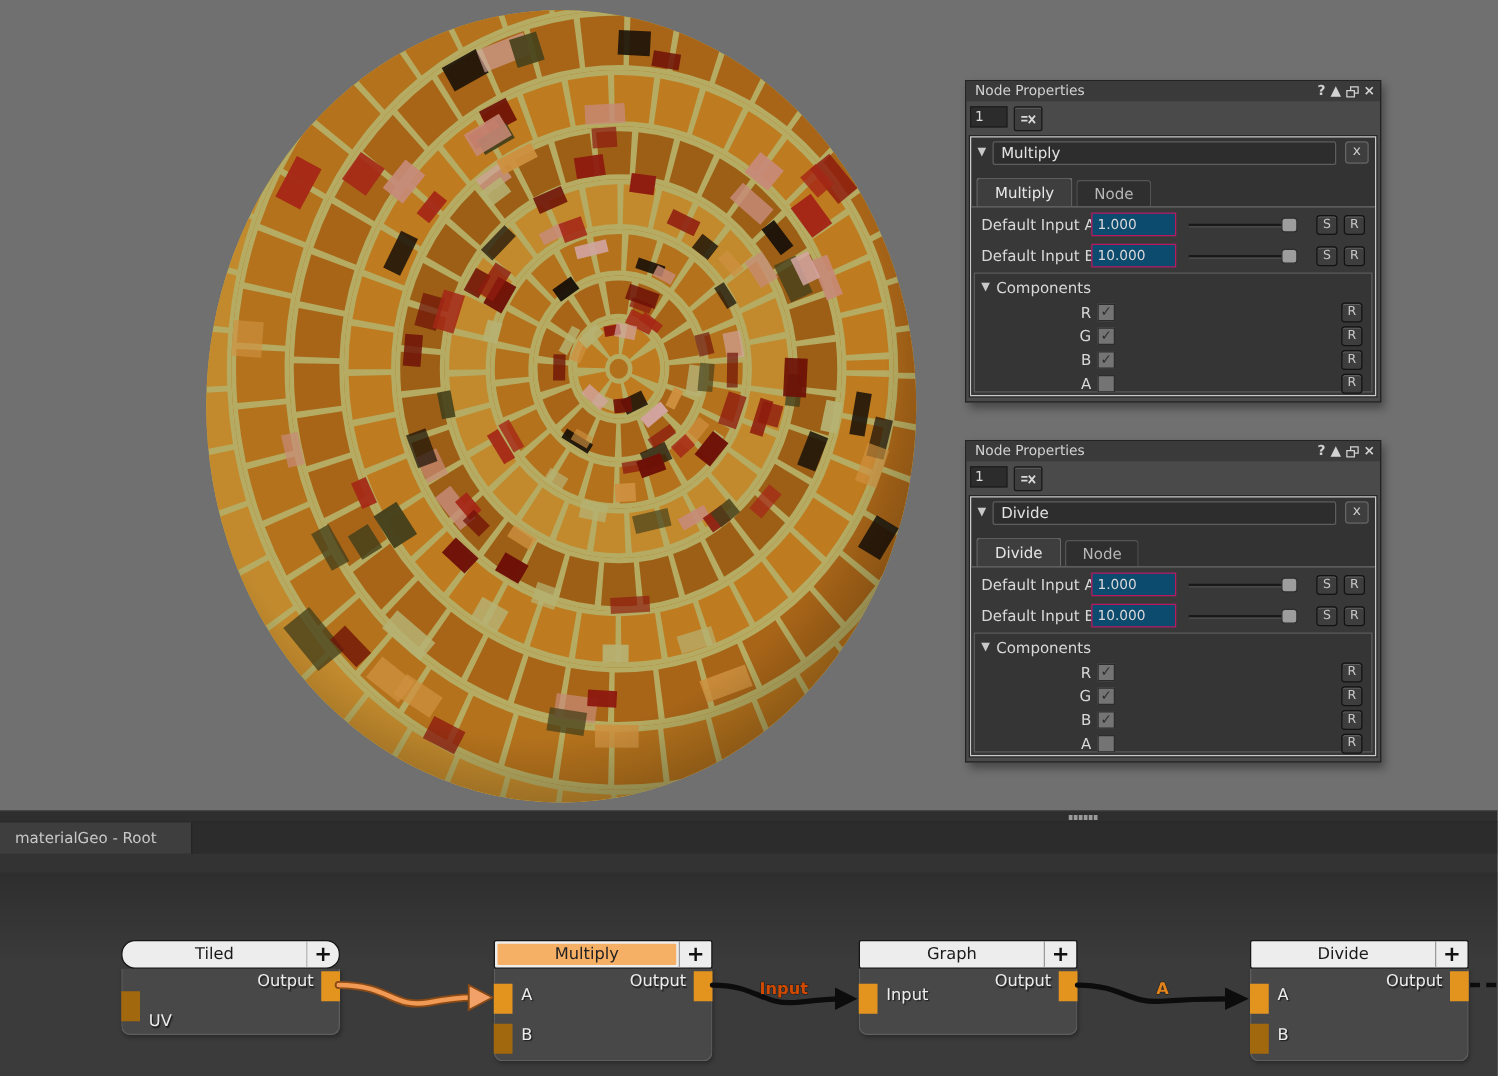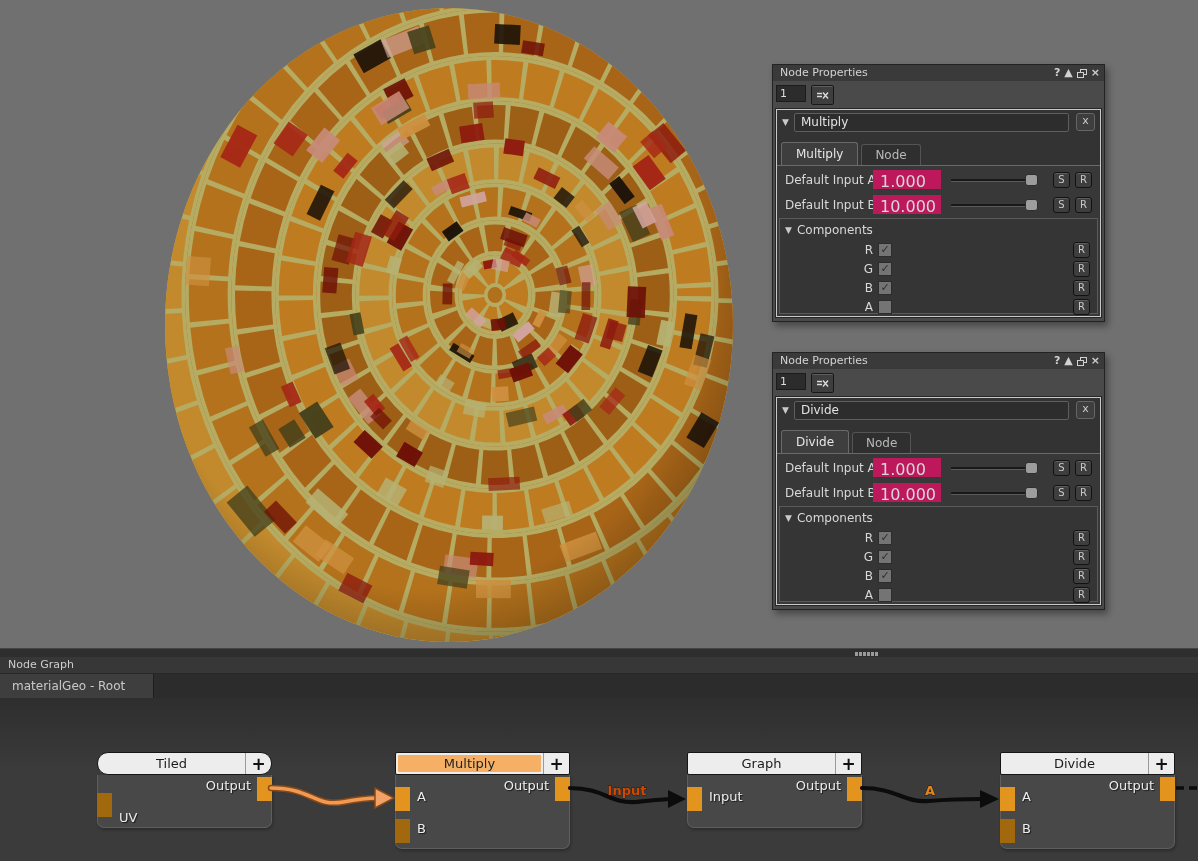--- a/index.html
+++ b/index.html
@@ -71,21 +71,21 @@
               font-size:12px;line-height:17px;padding:0 6px;box-sizing:border-box;}
   .sec-close{width:17px;height:16px;margin-left:7px;background:#3e3e3e;border:1px solid #666;border-radius:3px;
              color:#ccc;font-size:11px;line-height:13px;text-align:center;}
   .tabbar{height:23px;margin-top:8px;padding-left:4px;display:flex;align-items:flex-end;gap:3px;}
   .tab{font-size:12px;border:1px solid #6a6a6a;border-bottom:none;border-radius:3px 3px 0 0;box-sizing:border-box;}
   .tab.active{background:#3e3e3e;color:#e6e6e6;padding:4px 14px;}
   .tab.inactive{background:#2f2f2f;color:#b8b8b8;border-color:#545454;padding:3px 13px;}
   .sec-content{position:absolute;left:0;right:0;top:55px;bottom:0;background:#383838;border-top:1px solid #6a6a6a;box-sizing:border-box;}
   .frow{height:23px;margin-top:2px;display:flex;align-items:center;padding-right:8px;}
   .flabel{width:96px;padding-left:8px;font-size:12px;color:#d8d8d8;box-sizing:border-box;white-space:nowrap;}
-  .fval{width:68px;height:19px;background:#be185d;border:3px solid #be185d;color:#d8d8d8;font-size:16px;
+  .fval{width:68px;height:19px;background:#0c4a6e;border:1px solid #be185d;color:#d8d8d8;font-size:11px;
         line-height:17px;padding-left:4px;box-sizing:border-box;}
   .slider{flex:1;height:12px;margin:0 10px;position:relative;}
   .slider .track{position:absolute;left:0;right:2px;top:5px;height:2px;background:#191919;border-bottom:1px solid #5a5a5a;}
   .slider .handle{position:absolute;right:0;top:0;width:13px;height:12px;background:#9d9d9d;border:1px solid #2e2e2e;
                   border-radius:3px;box-sizing:border-box;}
   .sbtn{width:17px;height:16px;background:#3e3e3e;border:1px solid #121212;box-shadow:inset 0 1px 0 #5f5f5f;
         border-radius:3px;color:#c8c8c8;font-size:10px;line-height:14px;text-align:center;margin-left:5px;box-sizing:border-box;}
   .components{position:absolute;left:2px;right:2px;top:52px;bottom:2px;border:1px solid #5a5a5a;background:#353535;box-sizing:border-box;}
   .comp-header{height:21px;display:flex;align-items:center;padding-left:5px;font-size:12px;color:#d8d8d8;}
   .crow{height:19px;display:flex;align-items:center;padding-right:7px;}
@@ -446,21 +446,20 @@
           <div class="checkbox"></div>
           <div class="cspacer"></div>
           <div class="sbtn">R</div>
         </div>
       </div>
     </div>
   </div>
 </div>
 
 <div class="ng-panel">
-  <div class="ng-title">Node Graph</div>
   <div class="ng-tabbar">
     <div class="ng-tab">materialGeo - Root</div>
   </div>
   <div class="ng-graph">
 
     <div class="node pill h1 node-tiled" style="left:97px">
       <div class="node-header">
         <div class="titlebox">Tiled</div>
         <div class="plusbox">+</div>
       </div>

